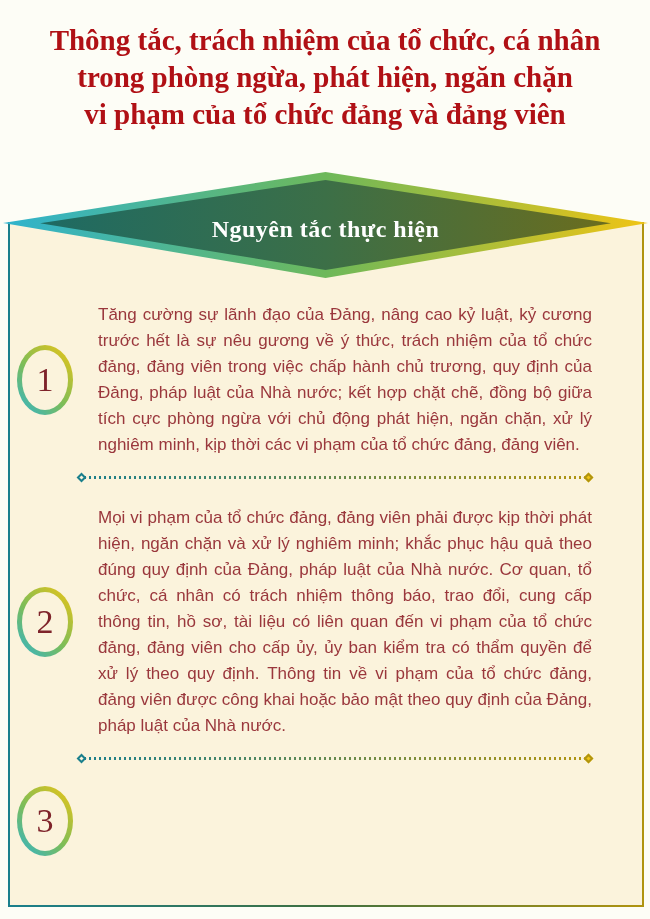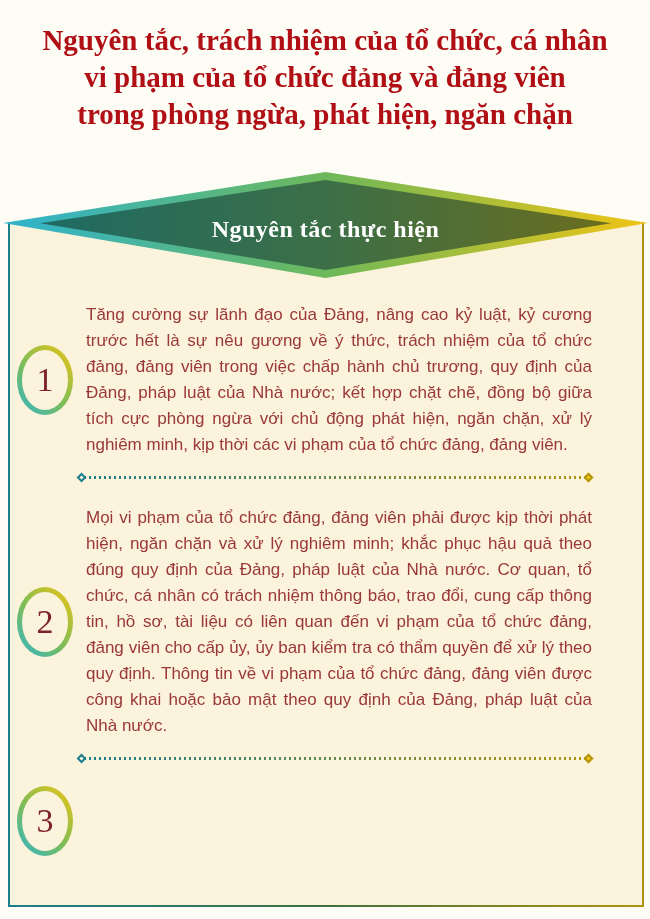--- a/index.html
+++ b/index.html
@@ -78,21 +78,21 @@
     width:100%;height:100%;
     border-radius:50%;
     background:var(--panel-bg,#fbf3dc);
     display:flex;align-items:center;justify-content:center;
     font-family:"Liberation Serif",serif;
     font-size:34px;
     color:var(--number-red,#7e232a);
   }
   .item-text{
     flex:1;
-    margin:0 0 0 10px;
+    margin:0 0 0 22px;
     text-align:justify;
     font-size:17px;
     line-height:26px;
     color:var(--body-red,#9a373c);
   }
 
   
   .separator{
     position:relative;
     height:7px;
@@ -111,23 +111,23 @@
   }
   .sep-dot.left{left:0;border:2px solid var(--teal,#1a7f8c);background:var(--panel-bg,#fbf3dc);}
   .sep-dot.right{right:0;border:2px solid var(--olive,#b09410);background:var(--gold,#f0c414);}
 </style>
 </head>
 <body>
 
 <div class="page">
 
   <header class="title">
-    <div>Nguyên tắc, trách nhiệm của tổ chức, cá nhân</div>
+    <div>Thông tắc, trách nhiệm của tổ chức, cá nhân</div>
+    <div>trong phòng ngừa, phát hiện, ngăn chặn</div>
     <div>vi phạm của tổ chức đảng và đảng viên</div>
-    <div>trong phòng ngừa, phát hiện, ngăn chặn</div>
   </header>
 
   <section class="panel">
 
     <div class="item">
       <div class="badge-col">
         <div class="badge">
           <div class="badge-inner">1</div>
         </div>
       </div>

